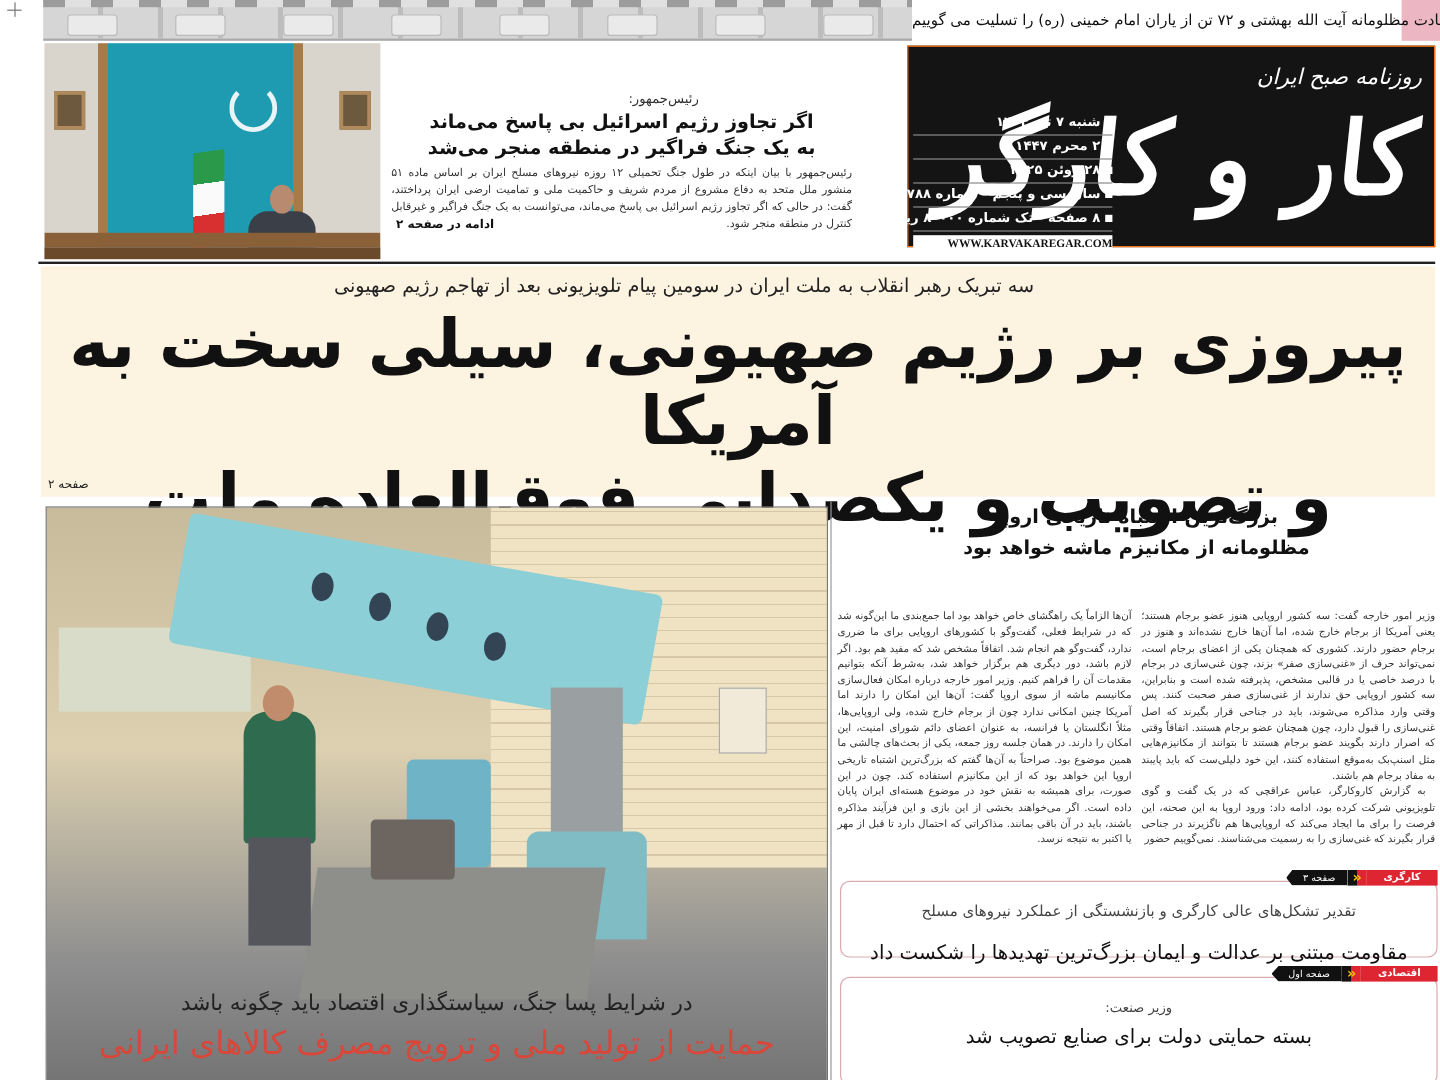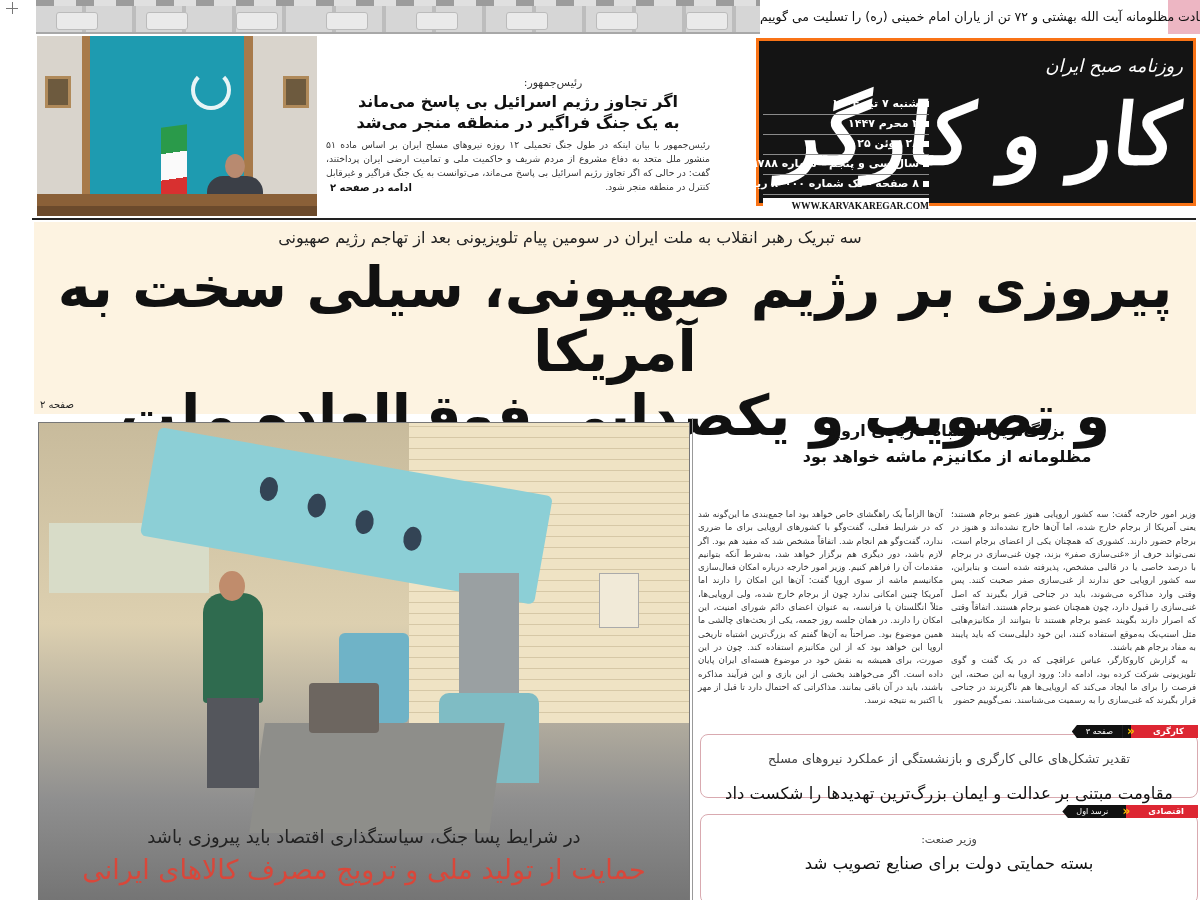--- a/index.html
+++ b/index.html
@@ -22,21 +22,21 @@
     .anniv-strip {
       position: absolute; right: 0; top: 0; width: 440px; height: 32px;
       display: flex; align-items: center; justify-content: flex-end; padding-right: 8px;
     }
     .anniv-strip .pinkbox { position: absolute; right: 0; top: 0; width: 32px; height: 34px; background: #e8a4b4; opacity: .8; }
     .anniv-strip span { position: relative; font-size: 12.5px; color: #111; white-space: nowrap; }
 
     
     .masthead {
       position: absolute; right: 4px; top: 38px; width: 440px; height: 168px;
-      background: #141414; border: 3px solid #f97316;
+      background: #141414; border: 1px solid #f97316;
     }
     .masthead .subtitle {
       position: absolute; right: 10px; top: 14px; color: #fff; font-family: "DejaVu Serif", serif; font-size: 18px; font-style: italic;
     }
     .masthead .logo {
       position: absolute; right: 14px; top: 52px; color: #fff;
       font-family: "DejaVu Serif", serif; font-weight: bold; font-size: 84px; line-height: 1;
       transform: skewX(-6deg); letter-spacing: -2px;
     }
     .masthead .info {
@@ -229,21 +229,21 @@
   <div class="panel"></div>
   <div class="bench"></div>
   <div class="chuck"></div>
   <div class="worker"></div>
   <div class="worker-head"></div>
   <div class="legs"></div>
   <div class="credit">کارو‌کارگر - مهدی نصیری</div>
 </div>
 
 <div class="econ">
-  <div class="overline">در شرایط پسا جنگ، سیاستگذاری اقتصاد باید پیروزی باشد</div>
+  <div class="overline">در شرایط پسا جنگ، سیاستگذاری اقتصاد باید چگونه باشد</div>
   <h2>حمایت از تولید ملی و ترویج مصرف کالاهای ایرانی</h2>
 </div>
 
 <div class="vline"></div>
 
 <div class="fm-story">
   <h2>
     <span>بزرگ‌ترین اشتباه تاریخی اروپا</span><br>
     <span>مظلومانه از مکانیزم ماشه خواهد بود</span>
   </h2>
@@ -266,17 +266,17 @@
     <span class="pg">صفحه ۳</span>
   </div>
   <div class="sub">تقدیر تشکل‌های عالی کارگری و بازنشستگی از عملکرد نیروهای مسلح</div>
   <h3>مقاومت مبتنی بر عدالت و ایمان بزرگ‌ترین تهدیدها را شکست داد</h3>
 </div>
 
 <div class="teaser teaser-2">
   <div class="tag">
     <span class="cat">اقتصادی</span>
     <span class="chev">«</span>
-    <span class="pg">نرسد اول</span>
+    <span class="pg">صفحه اول</span>
   </div>
   <div class="sub">وزیر صنعت:</div>
   <h3>بسته حمایتی دولت برای صنایع تصویب شد</h3>
 </div>
 
 </body></html>

